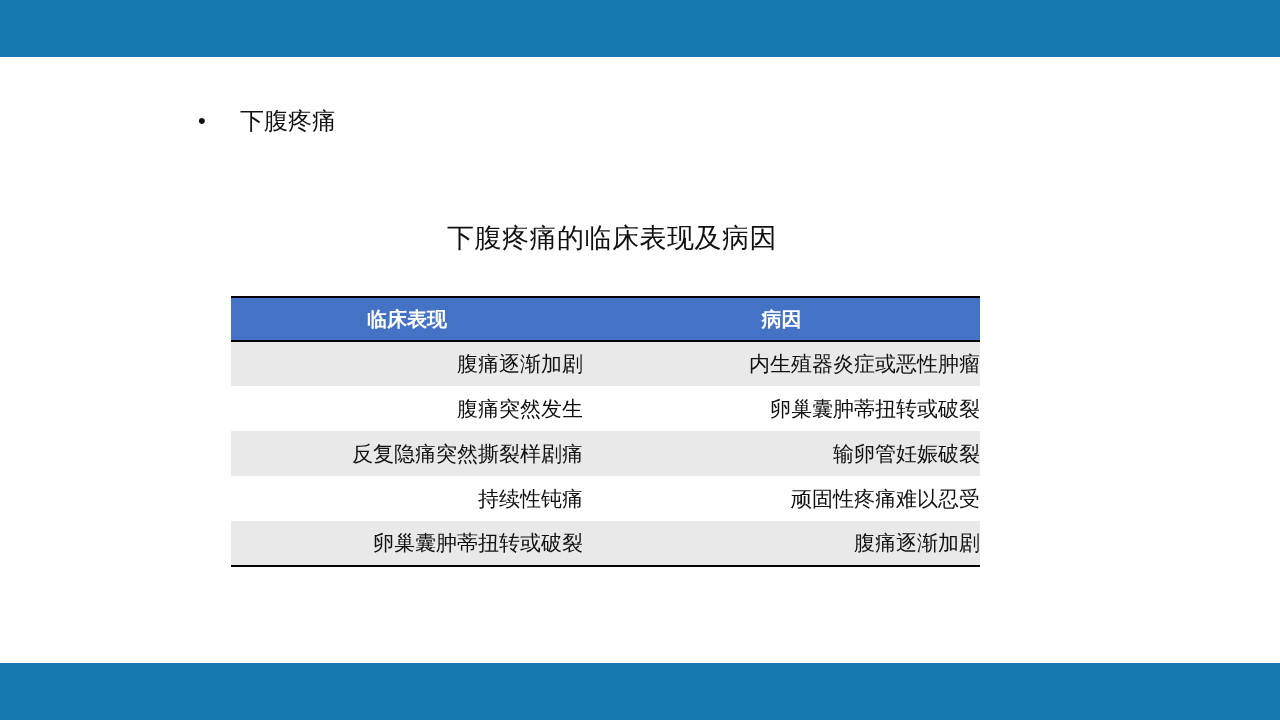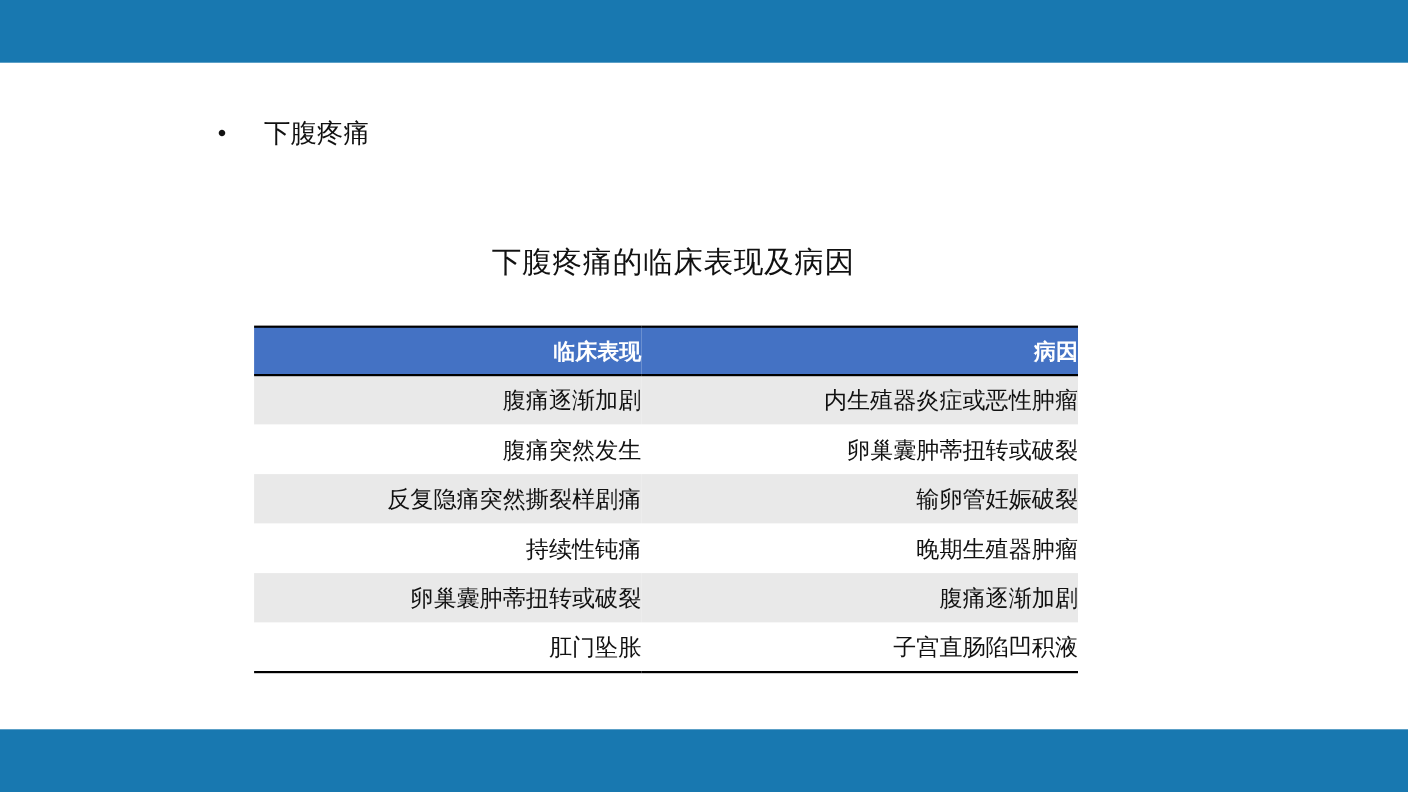--- a/index.html
+++ b/index.html
@@ -53,21 +53,21 @@
     font-size:21px;
   }
   table.clinical-table col.c1{width:47%;}
   table.clinical-table col.c2{width:53%;}
   table.clinical-table thead th{
     background:var(--header-bg);
     color:var(--header-text);
     font-weight:bold;
     font-size:20px;
     height:44px;
-    text-align:right;
+    text-align:center;
     vertical-align:middle;
     border-top:2.5px solid var(--border);
     border-bottom:2.5px solid var(--border);
   }
   table.clinical-table tbody td{
     height:45px;
     padding-left:7px;
     vertical-align:middle;
     text-align:right;
     background:var(--row-bg);
@@ -110,26 +110,22 @@
     <tr>
       <td>腹痛突然发生</td>
       <td>卵巢囊肿蒂扭转或破裂</td>
     </tr>
     <tr class="alt">
       <td>反复隐痛突然撕裂样剧痛</td>
       <td>输卵管妊娠破裂</td>
     </tr>
     <tr>
       <td>持续性钝痛</td>
-      <td>晚期生殖器肿瘤</td>
+      <td>顽固性疼痛难以忍受</td>
     </tr>
     <tr class="alt">
       <td>卵巢囊肿蒂扭转或破裂</td>
       <td>腹痛逐渐加剧</td>
-    </tr>
-    <tr>
-      <td>肛门坠胀</td>
-      <td>子宫直肠陷凹积液</td>
     </tr>
   </tbody>
 </table>
 
 <div class="accent-bar bottom"></div>
 
 </body></html>

